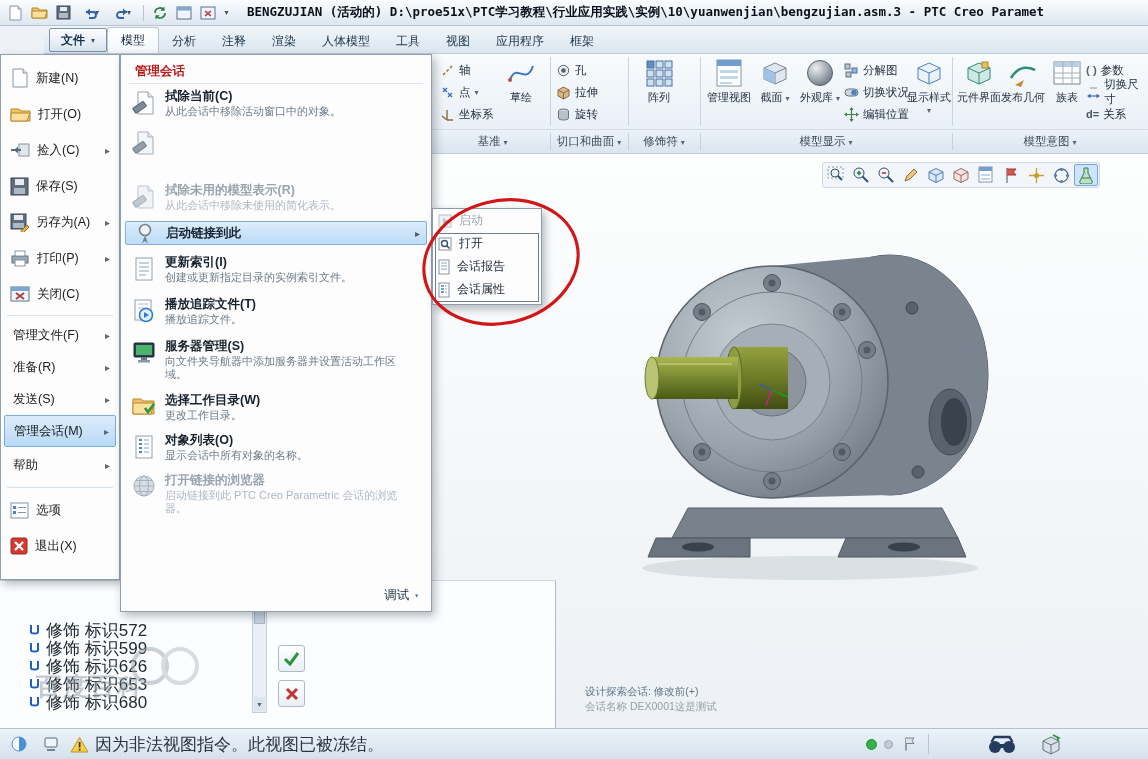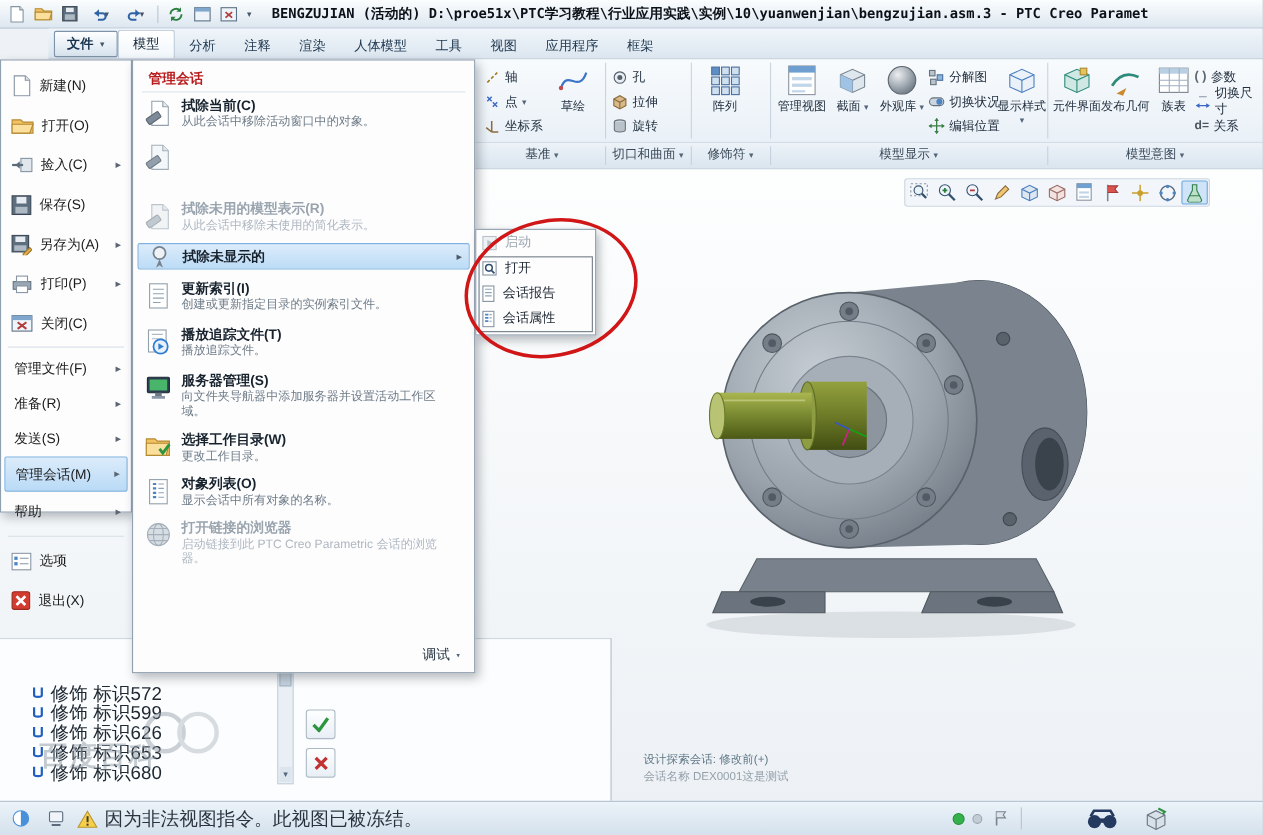--- a/index.html
+++ b/index.html
@@ -591,21 +591,21 @@
           <path d="M2 8l5 5L15 2" fill="none" stroke="#2d9440" stroke-width="3"></path>
         </svg>
     </div>
     <div class="ok-btn" style="left:278px;top:99px">
       <svg width="14" height="14">
           <path d="M2 2l10 10M12 2L2 12" stroke="#c23232" stroke-width="3"></path>
         </svg>
     </div>
   </div>
 
-  <div class="menu-panel" style="left:0;top:54px;width:120px;height:412px;z-index:40">
+  <div class="menu-panel" style="left:0;top:54px;width:120px;height:526px;z-index:40">
     <div class="fm-item" style="top:6px">
       <svg width="19" height="20">
           <path d="M3 1h10l4 4v14H3z" fill="#fff" stroke="#8694a2"></path>
           <path d="M13 1v4h4" fill="#dfe6ec" stroke="#8694a2"></path>
         </svg>
       <span>新建(N)</span>
     </div>
     <div class="fm-item" style="top:42px">
       <svg width="21" height="18">
           <path d="M1 4h8l2 2h9v10H1z" fill="#f2c163" stroke="#b5892f"></path>
@@ -736,21 +736,21 @@
         <div class="sm-desc">从此会话中移除未使用的简化表示。</div></span>
     </div>
 
     <div class="sm-item sm-hl" style="top:166px;height:24px;align-items:center">
       <span class="sm-ico">
         <svg width="22" height="24">
             <circle cx="11" cy="8" r="5.5" fill="#eef2f5" stroke="#76828e" stroke-width="1.6"></circle>
             <path d="M11 13.5l-3.2 8 3.2-2.4 3.2 2.4z" fill="#76828e"></path>
           </svg>
       </span>
-      <span class="sm-title">拭除未显示的</span>
+      <span class="sm-title">启动链接到此</span>
       <span class="sm-arr">▸</span>
     </div>
 
     <div class="sm-item" style="top:198px">
       <span class="sm-ico">
         <svg width="22" height="26">
             <rect x="3" y="2" width="16" height="22" fill="#fff" stroke="#93a0ac"></rect>
             <path d="M6 7h10M6 11h10M6 15h10M6 19h7" stroke="#8fa3b5"></path>
           </svg>
       </span>

